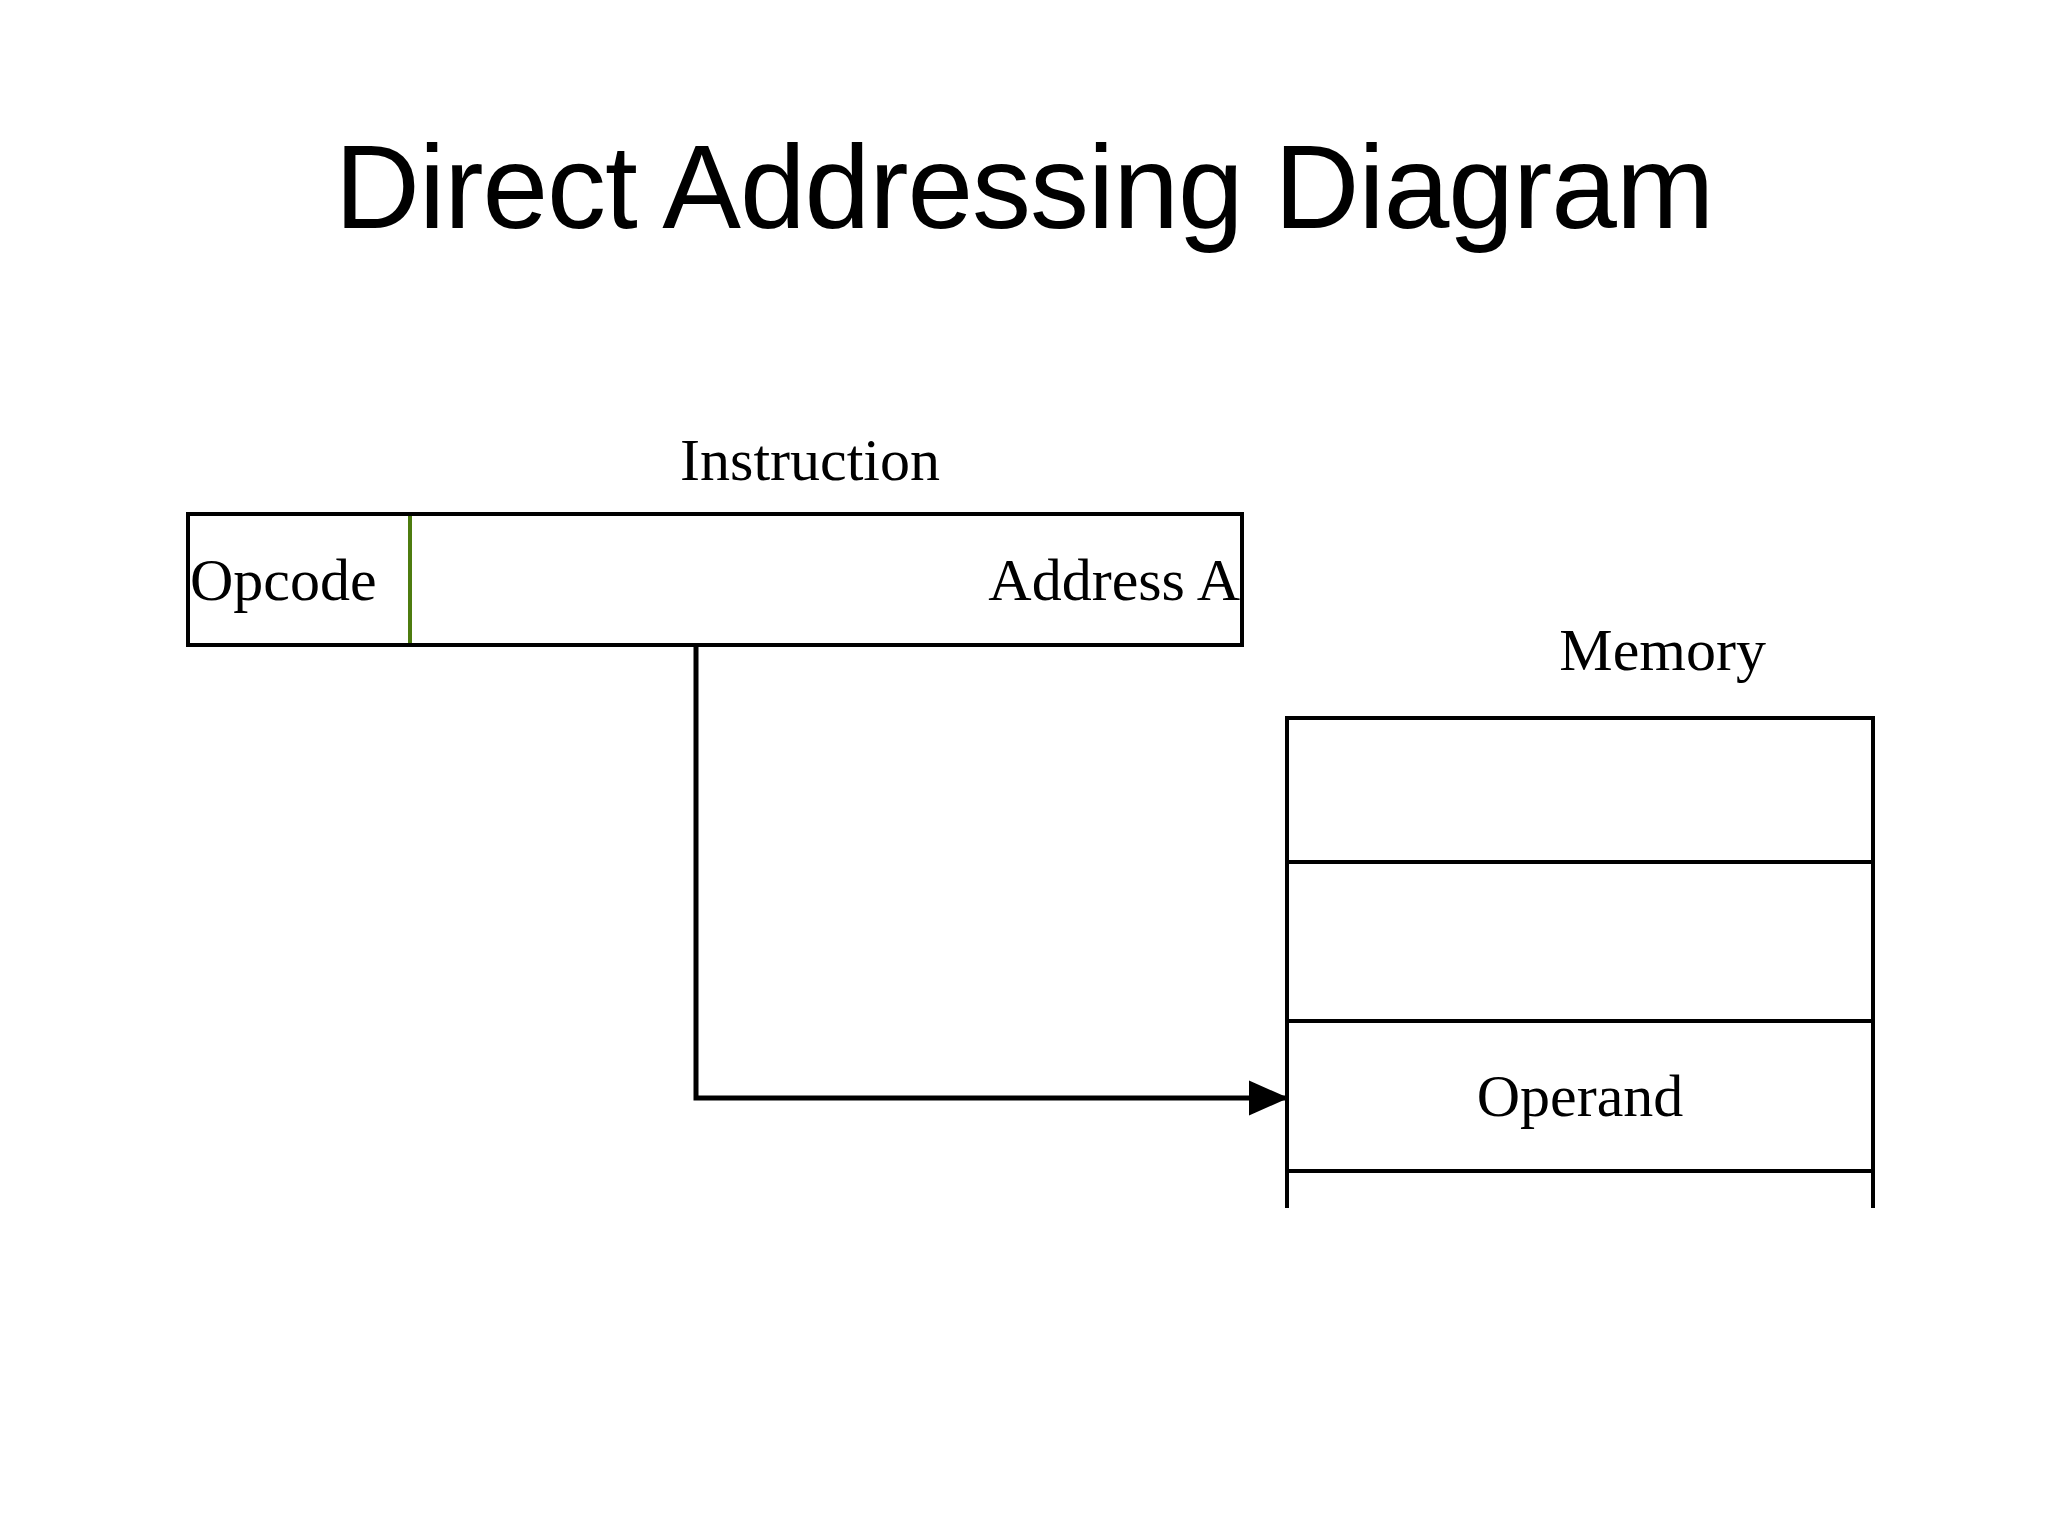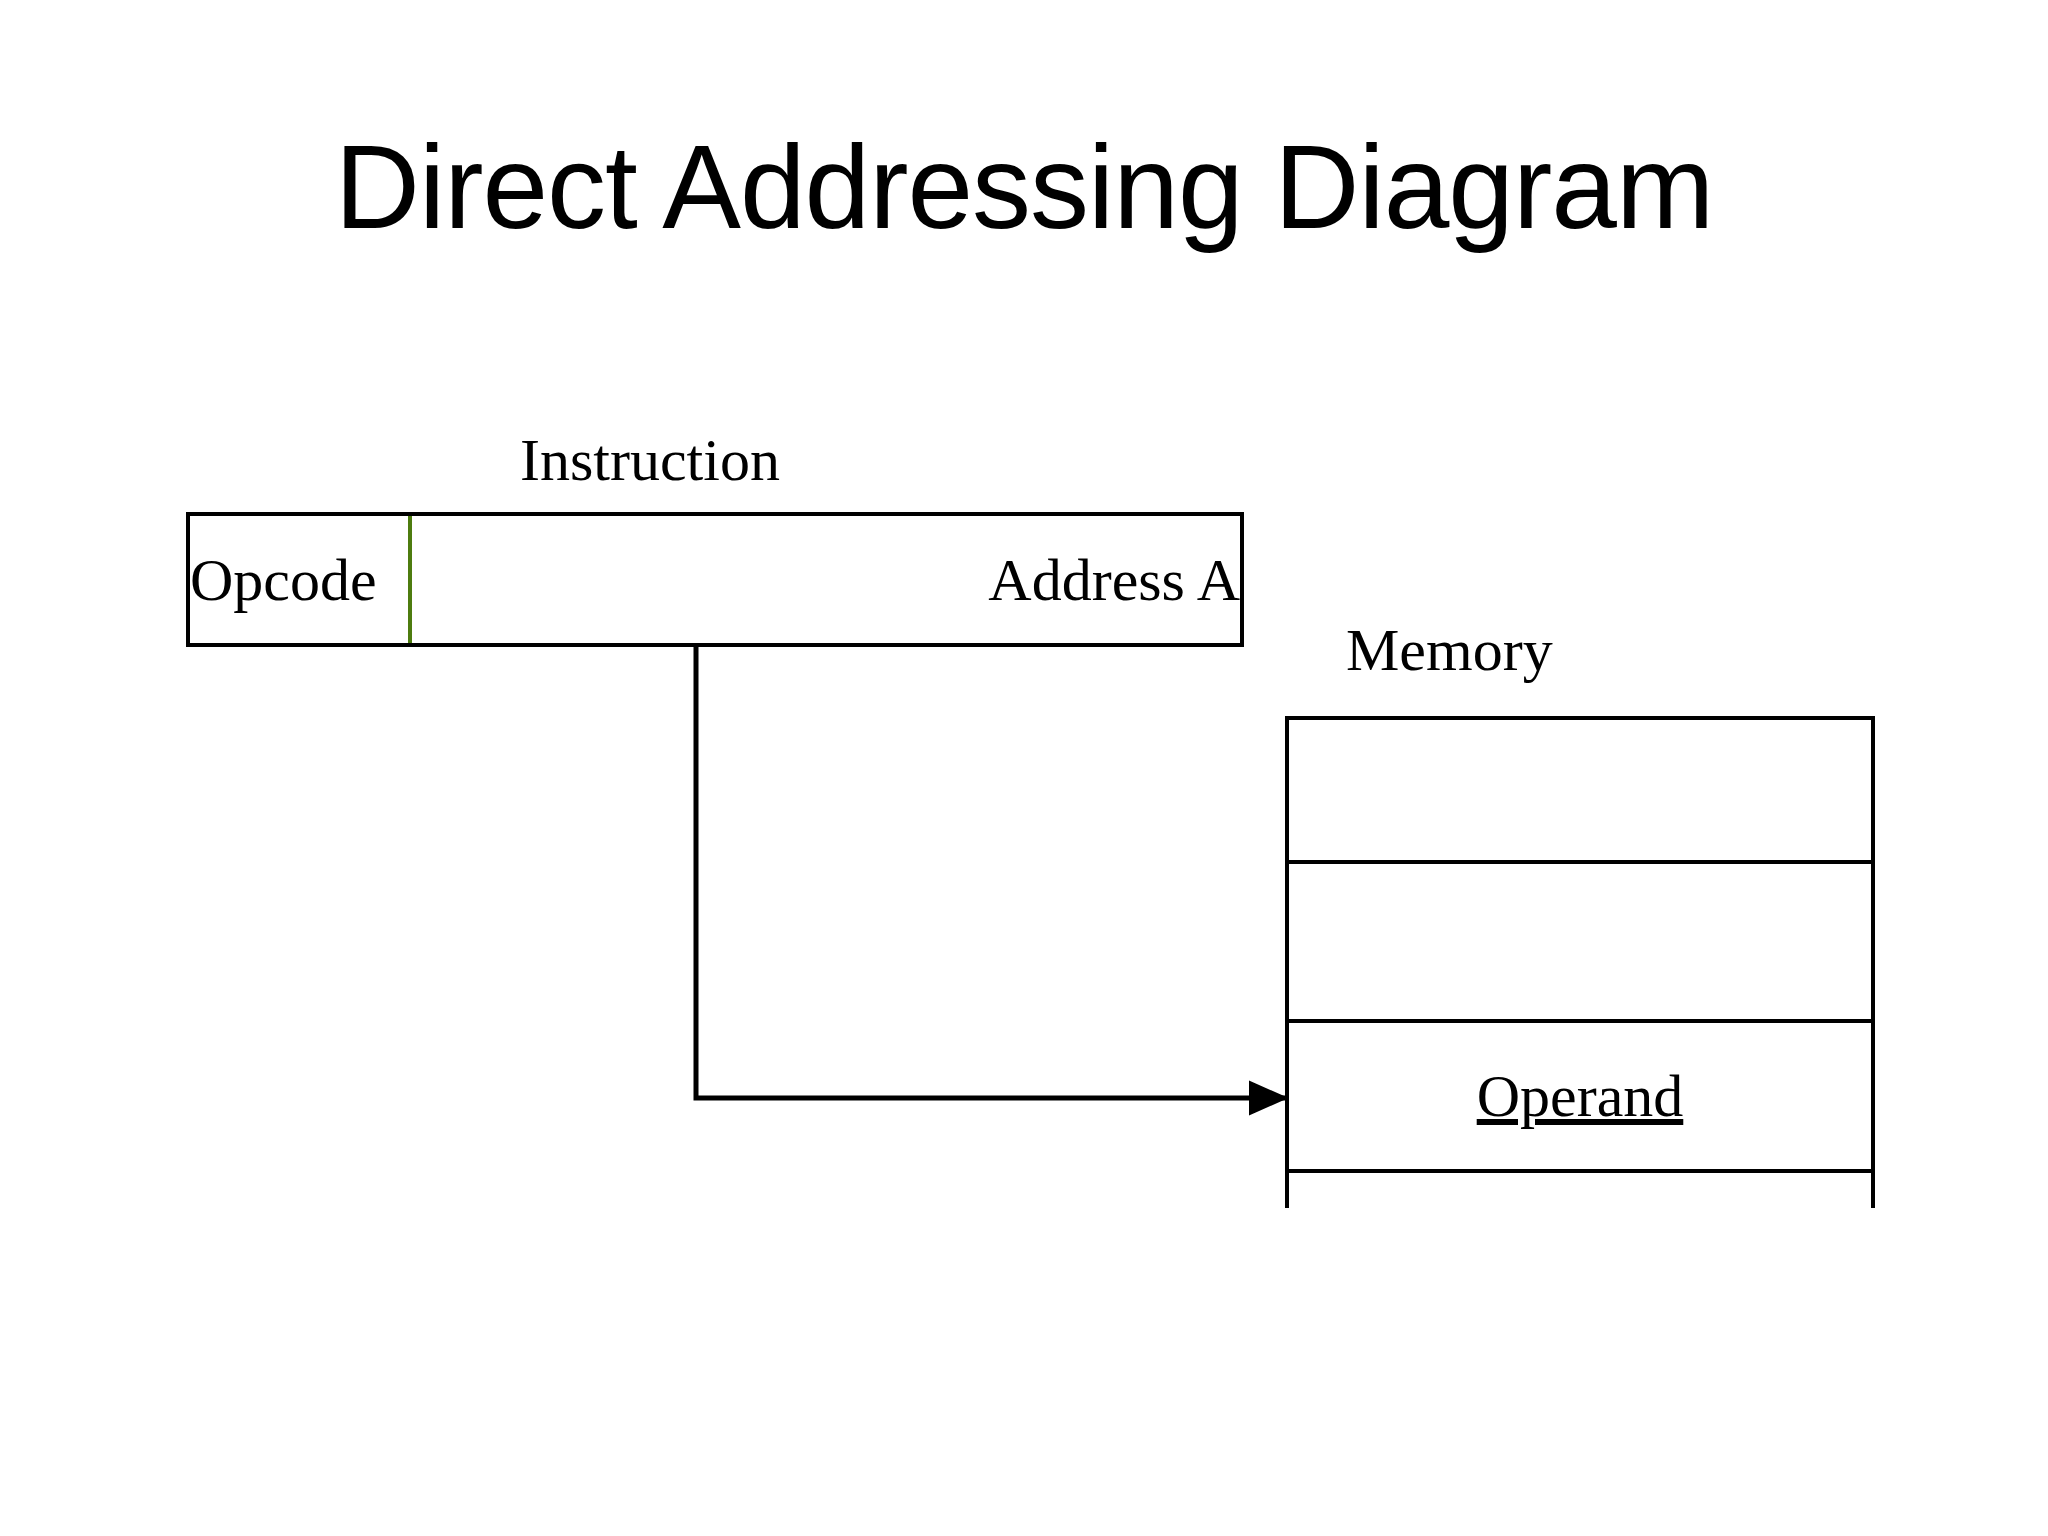--- a/index.html
+++ b/index.html
@@ -34,21 +34,21 @@
     color: #000000;
   }
 
   
   .caption {
     position: absolute;
     font-family: "Liberation Serif", "DejaVu Serif", serif;
     font-size: 60px;
     line-height: 1.0;
     white-space: nowrap;
-    text-align: left;
+    text-align: right;
     color: #000000;
   }
   #instruction-caption {
     left: 520px;
     top: 430px;
     width: 420px;
   }
   #memory-caption {
     left: 1346px;
     top: 620px;
@@ -97,21 +97,20 @@
     position: absolute;
     left: 1285px;
     top: 716px;
     width: 590px;
     height: 776px;
     box-sizing: border-box;
     border: 4px solid #000000;
     background: #ffffff;
     display: flex;
     flex-direction: column;
-    text-decoration: underline;
   }
   .memory-cell {
     box-sizing: border-box;
     width: 100%;
     border-bottom: 4px solid #000000;
     display: flex;
     align-items: center;
     justify-content: center;
     overflow: hidden;
   }

